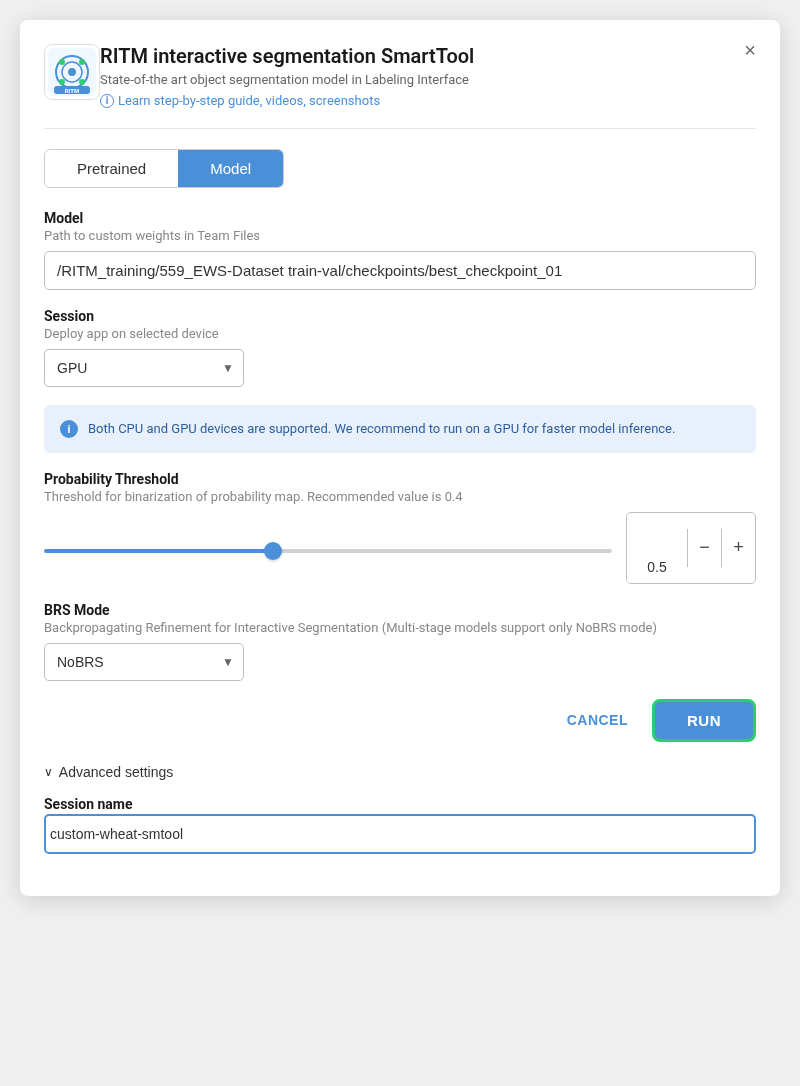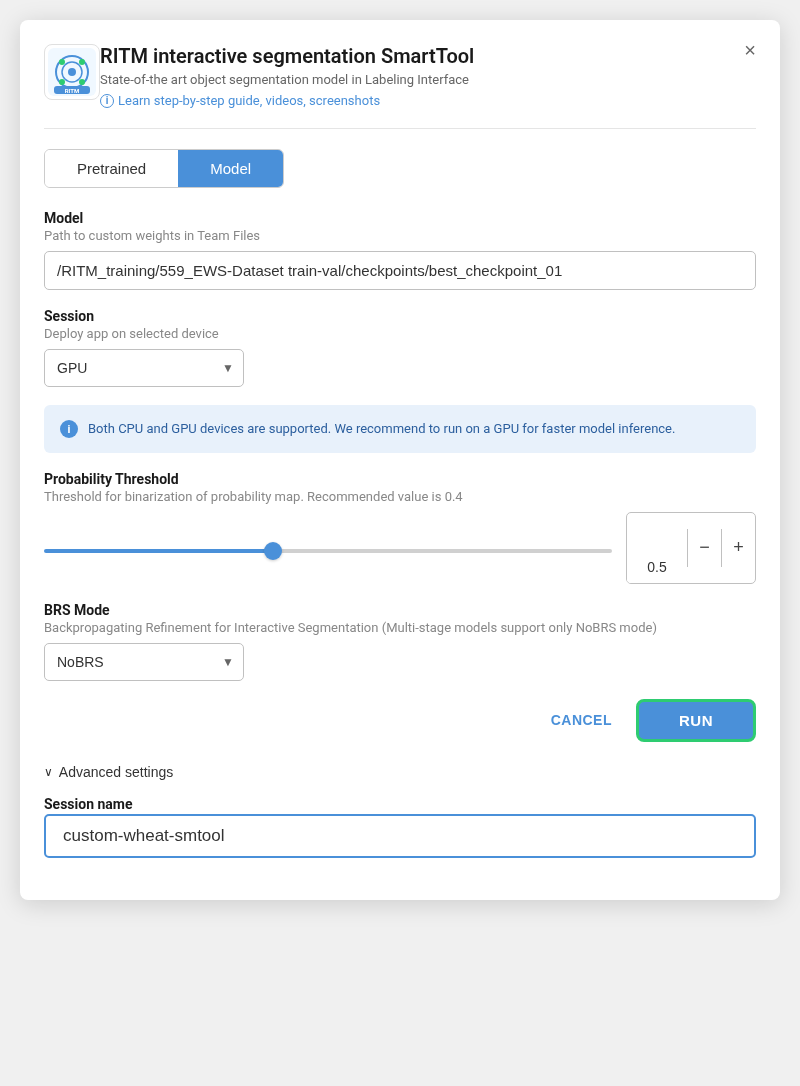--- a/index.html
+++ b/index.html
@@ -275,21 +275,21 @@
       letter-spacing: 0.5px;
     }
     .btn-run {
       background: #4a90d9;
       color: #fff;
       border: 3px solid #2ecc71;
       border-radius: 8px;
       font-size: 15px;
       font-weight: 700;
       cursor: pointer;
-      padding: 10px 40px;
+      padding: 10px 32px;
       letter-spacing: 0.5px;
     }
     .advanced-toggle {
       display: flex;
       align-items: center;
       gap: 6px;
       font-size: 14px;
       color: #333;
       cursor: pointer;
       margin-bottom: 16px;
@@ -298,23 +298,23 @@
     }
     .chevron-icon {
       font-size: 12px;
     }
     .session-input-wrapper {
       border: 2px solid #4a90d9;
       border-radius: 5px;
     }
     .session-input {
       width: 100%;
-      padding: 10px 17px;
-      border: none;
-      font-size: 17px;
+      padding: 10px 4px;
+      border: none;
+      font-size: 14px;
       color: #333;
       outline: none;
       border-radius: 5px;
     }
   </style>
 </head>
 <body>
 
 <div class="modal">
 

